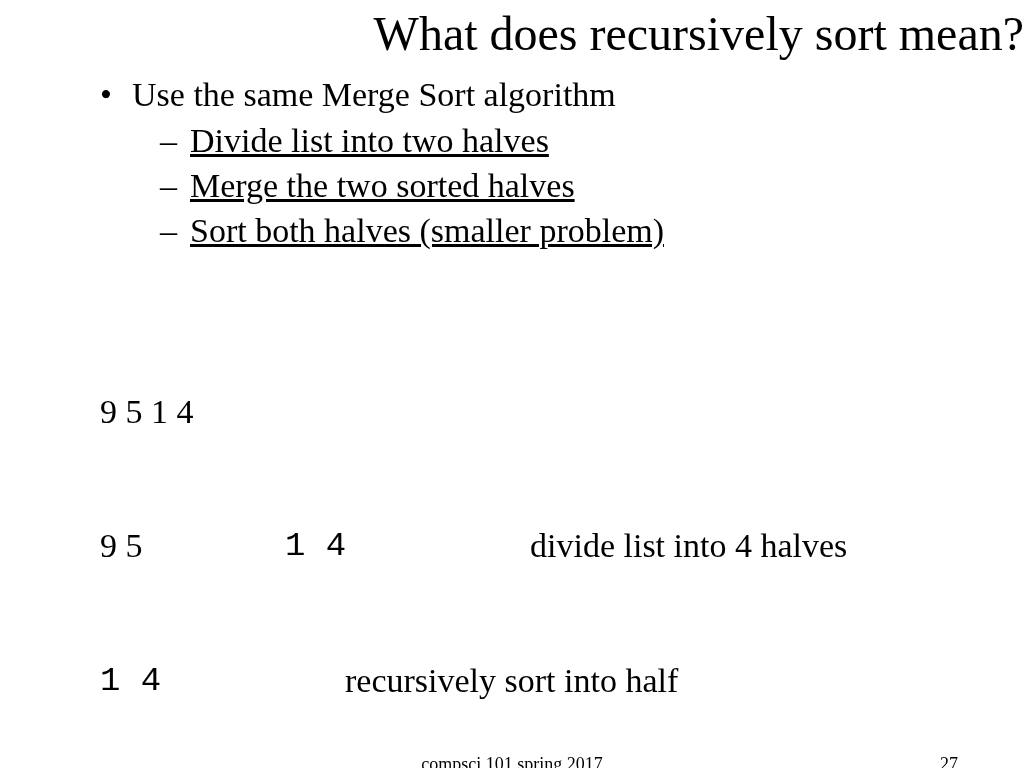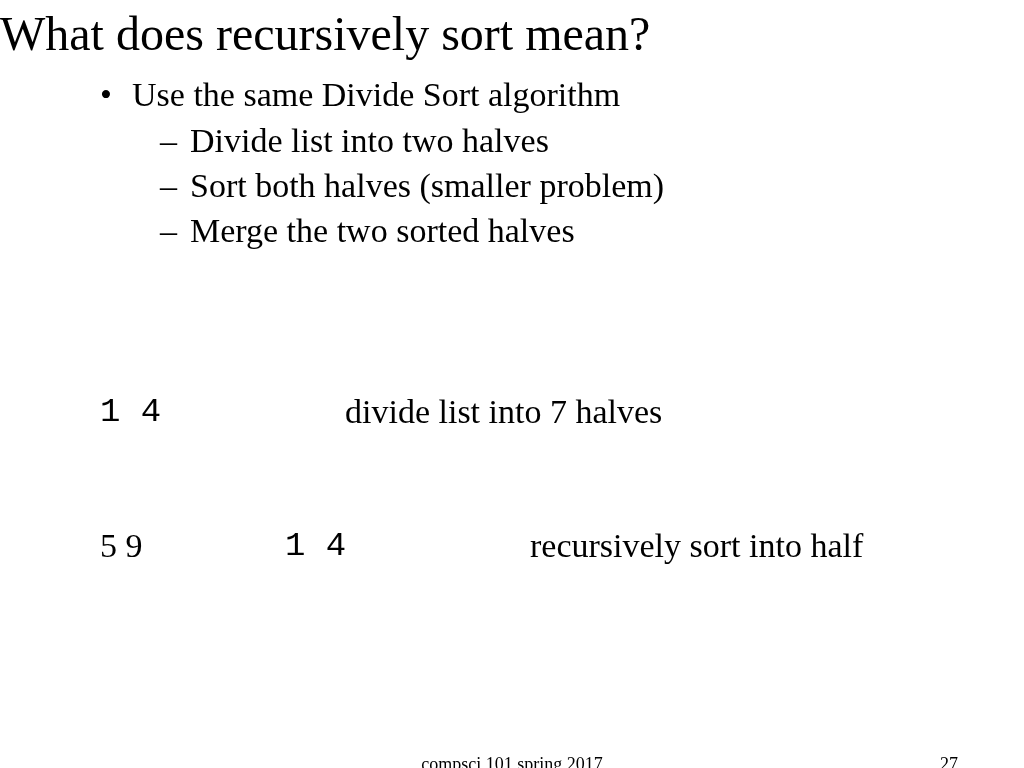--- a/index.html
+++ b/index.html
@@ -9,21 +9,21 @@
       color: #000;
       position: relative;
     }
     .slide {
       width: 1024px;
       height: 768px;
       position: relative;
       padding: 0;
     }
     .title {
-      text-align: left;
+      text-align: right;
       font-size: 48px;
       line-height: 1.15;
       padding-top: 6px;
       font-weight: normal;
     }
     .content {
       padding-left: 100px;
       padding-right: 40px;
       padding-top: 12px;
     }
@@ -36,20 +36,21 @@
     }
     .bullet-l1::before {
       content: "•";
       position: absolute;
       left: 0;
       top: 0;
     }
     .bullet-l2-group {
       padding-left: 60px;
       padding-top: 2px;
+      text-decoration: underline;
     }
     .bullet-l2 {
       font-size: 34px;
       line-height: 1.32;
       list-style: none;
       position: relative;
       padding-left: 30px;
     }
     .bullet-l2::before {
       content: "–";
@@ -91,42 +92,45 @@
 
 <div class="slide">
 
   <div class="title">
     <div>What does recursively sort mean?</div>
   </div>
 
   <div class="content">
 
     <div class="bullet-l1">
-      <span>Use the same Divide Sort algorithm</span>
+      <span>Use the same Merge Sort algorithm</span>
     </div>
 
     <div class="bullet-l2-group">
       <div class="bullet-l2">
         <span>Divide list into two halves</span>
       </div>
       <div class="bullet-l2">
-        <span>Sort both halves (smaller problem)</span>
+        <span>Merge the two sorted halves</span>
       </div>
       <div class="bullet-l2">
-        <span>Merge the two sorted halves</span>
+        <span>Sort both halves (smaller problem)</span>
       </div>
     </div>
 
     <div class="example">
       <div class="row">
-        <span class="c2">1 4</span>
-        <span class="c3">divide list into 7 halves</span>
+        <span class="c1">9 5 1 4</span>
       </div>
       <div class="row">
-        <span class="c1">5 9</span>
+        <span class="c1">9 5</span>
+        <span class="c2">1 4</span>
+        <span class="c3">divide list into 4 halves</span>
+      </div>
+      <div class="row">
         <span class="c2">1 4</span>
         <span class="c3">recursively sort into half</span>
       </div>
       
     </div>
 
   </div>
 
   <div class="footer">
     <span class="footer-center">compsci 101 spring 2017</span>

